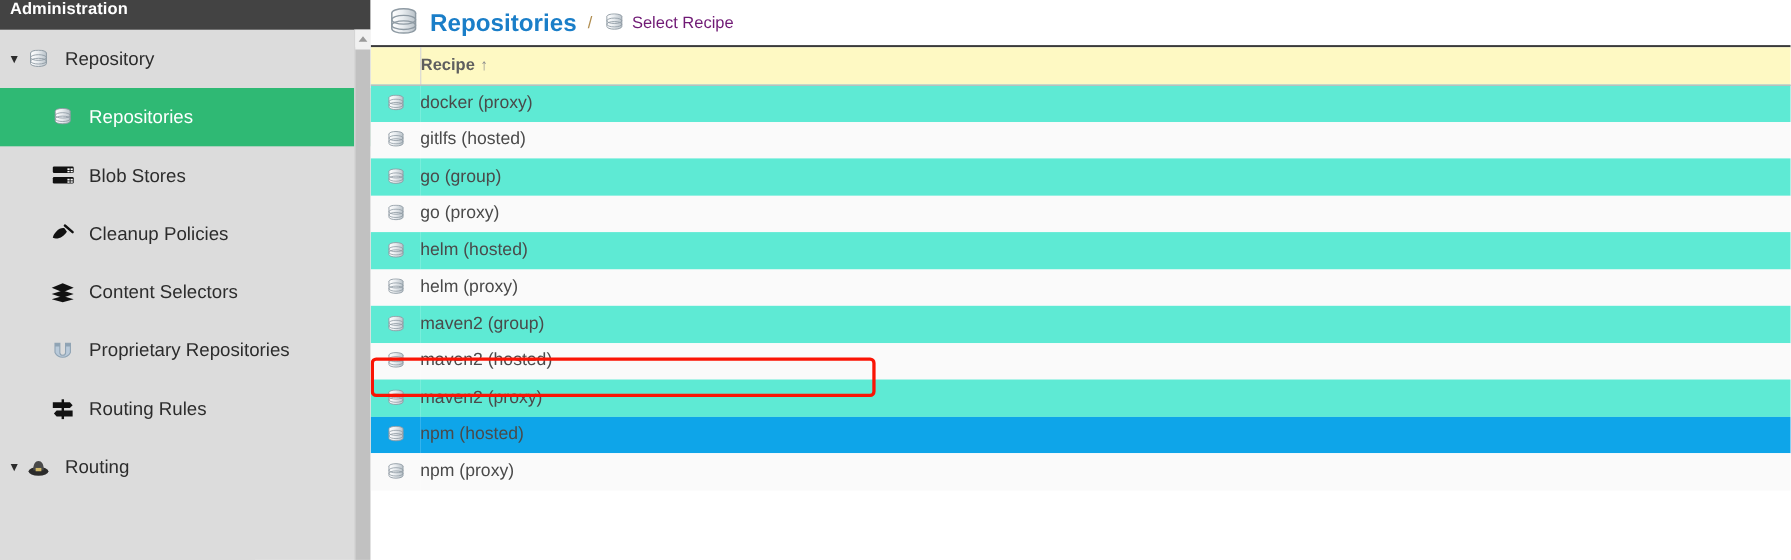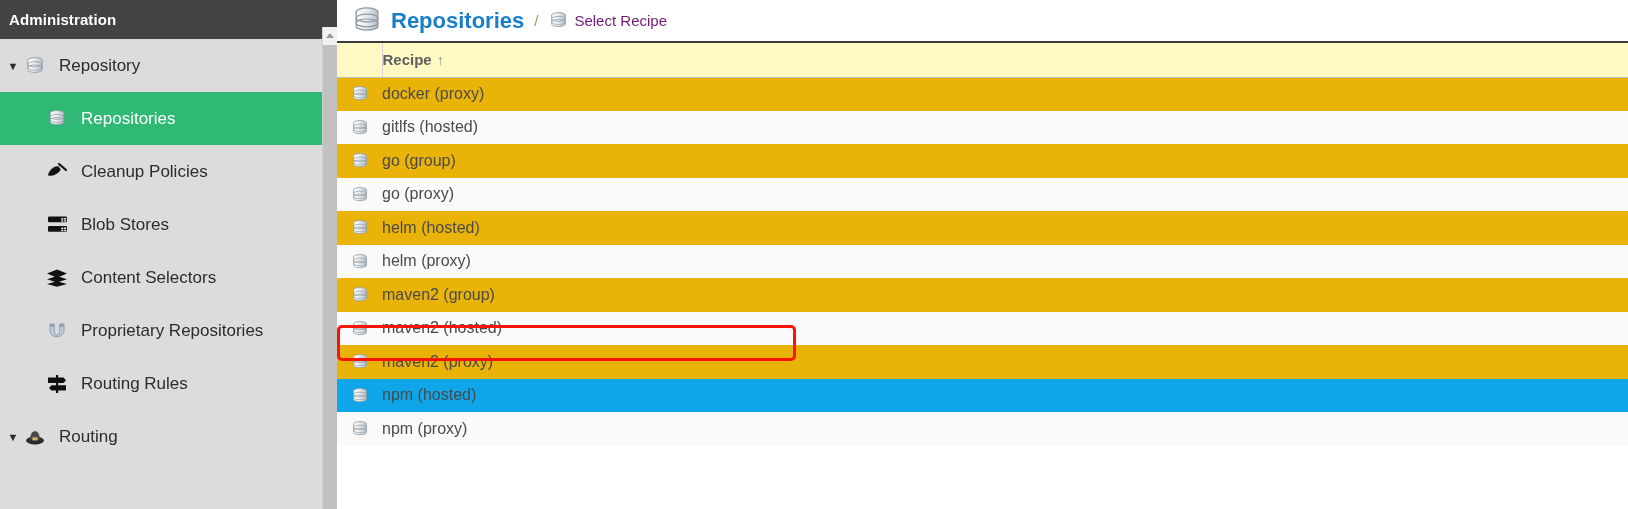--- a/index.html
+++ b/index.html
@@ -24,27 +24,27 @@
   
   .sidebar {
     position: relative;
     width: 337px;
     height: 509px;
     background: #dcdcdc;
     flex: 0 0 337px;
     overflow: hidden;
   }
   .admin-header {
-    height: 39px;
+    height: 27px;
     background: #434343;
     color: #ffffff;
     font-size: 15px;
     font-weight: bold;
     display: flex;
-    align-items: center;
+    align-items: flex-start;
     padding-left: 9px;
     letter-spacing: 0.1px;
   }
   .nav-list {
     list-style: none;
     margin: 0;
     padding: 0;
   }
   .nav-group, .nav-item {
     display: flex;
@@ -193,21 +193,21 @@
   }
   .sort-arrow {
     color: #8d8d8d;
     font-size: 14px;
     margin-left: 5px;
   }
   .grid tbody tr {
     height: 33.5px;
     cursor: pointer;
   }
-  .grid tbody tr.odd  { background: #eab308; }
+  .grid tbody tr.odd  { background: #5eead4; }
   .grid tbody tr.even { background: #fafafa; margin-left: 28px; }
   .grid tbody tr.hover { background: #0ea5e9; }
   .grid tbody td {
     padding: 0;
     font-size: 16px;
     color: #4a4a4a;
     vertical-align: middle;
   }
   td.cell-icon {
     width: 45px;
@@ -277,49 +277,49 @@
         <span class="nav-icon">
           <svg class="db-ico" width="20" height="17" viewBox="0 0 18 18">
               <use href="#db-shape"></use>
             </svg>
         </span>
         <span class="nav-label">Repositories</span>
       </li>
 
       <li class="nav-item">
         <span class="nav-icon">
-          <svg width="22" height="20" viewBox="0 0 22 20">
-            <path d="M13 2 L20 8" stroke="#111" stroke-width="2.2" stroke-linecap="round" fill="none"></path>
-            <path d="M12.6 4.4 C8.4 3.2 2.8 8.4 2 13.2 c4.6 2 10.4 -1.4 12.8 -5.6 Z" fill="#111"></path>
-          </svg>
-        </span>
-        <span class="nav-label">Cleanup Policies</span>
-      </li>
-
-      <li class="nav-item">
-        <span class="nav-icon">
           <svg width="21" height="19" viewBox="0 0 22 20">
             <rect x="1" y="1.5" width="20" height="6.2" rx="1.2" fill="#111"></rect>
             <rect x="1" y="11.5" width="20" height="6.2" rx="1.2" fill="#111"></rect>
             <rect x="15" y="3.2" width="2.1" height="1.6" fill="#fff"></rect>
             <rect x="18" y="3.2" width="2.1" height="1.6" fill="#fff"></rect>
             <rect x="15" y="5.6" width="2.1" height="1.4" fill="#fff"></rect>
             <rect x="18" y="5.6" width="2.1" height="1.4" fill="#fff"></rect>
             <rect x="15" y="13.2" width="2.1" height="1.6" fill="#fff"></rect>
             <rect x="18" y="13.2" width="2.1" height="1.6" fill="#fff"></rect>
             <rect x="15" y="15.6" width="2.1" height="1.4" fill="#fff"></rect>
             <rect x="18" y="15.6" width="2.1" height="1.4" fill="#fff"></rect>
           </svg>
         </span>
         <span class="nav-label">Blob Stores</span>
       </li>
 
       <li class="nav-item">
         <span class="nav-icon">
           <svg width="22" height="20" viewBox="0 0 22 20">
+            <path d="M13 2 L20 8" stroke="#111" stroke-width="2.2" stroke-linecap="round" fill="none"></path>
+            <path d="M12.6 4.4 C8.4 3.2 2.8 8.4 2 13.2 c4.6 2 10.4 -1.4 12.8 -5.6 Z" fill="#111"></path>
+          </svg>
+        </span>
+        <span class="nav-label">Cleanup Policies</span>
+      </li>
+
+      <li class="nav-item">
+        <span class="nav-icon">
+          <svg width="22" height="20" viewBox="0 0 22 20">
             <polygon points="11,1.5 21,5.6 11,9.7 1,5.6" fill="#111"></polygon>
             <polygon points="11,8.0 21,11.3 11,14.6 1,11.3" fill="#111"></polygon>
             <polygon points="11,13.2 21,16.0 11,18.8 1,16.0" fill="#111"></polygon>
           </svg>
         </span>
         <span class="nav-label">Content Selectors</span>
       </li>
 
       <li class="nav-item">
         <span class="nav-icon">

